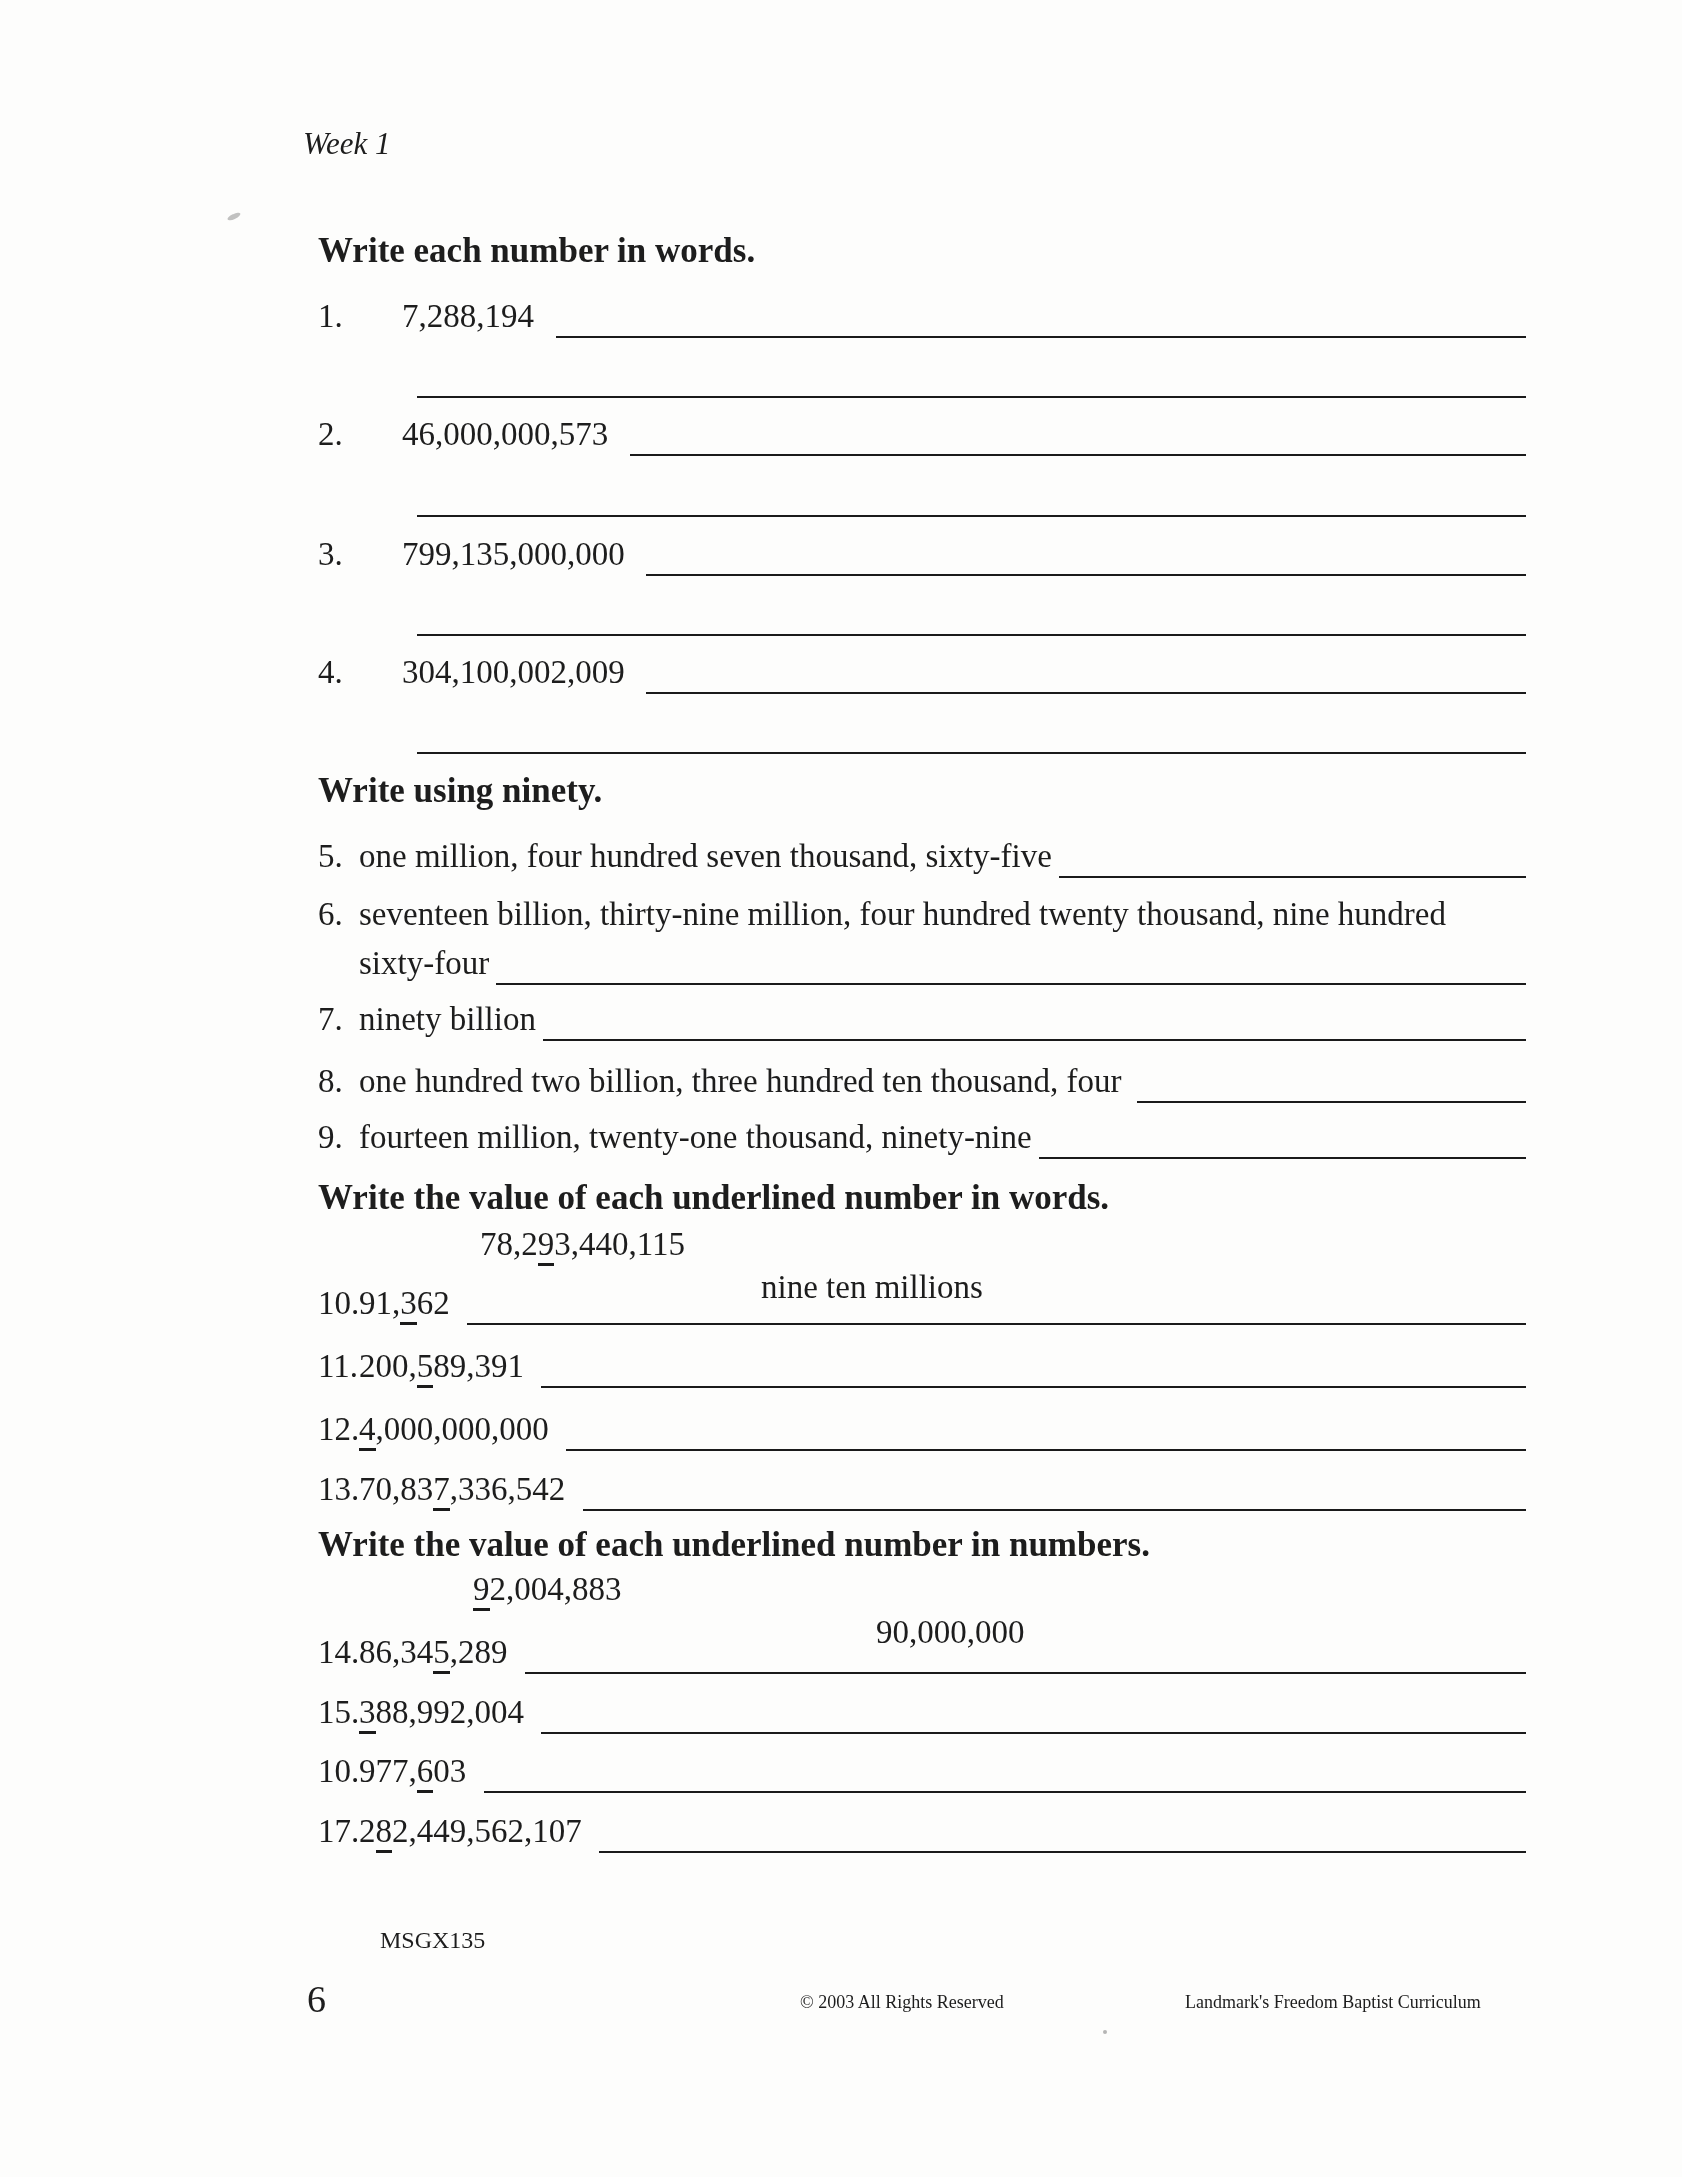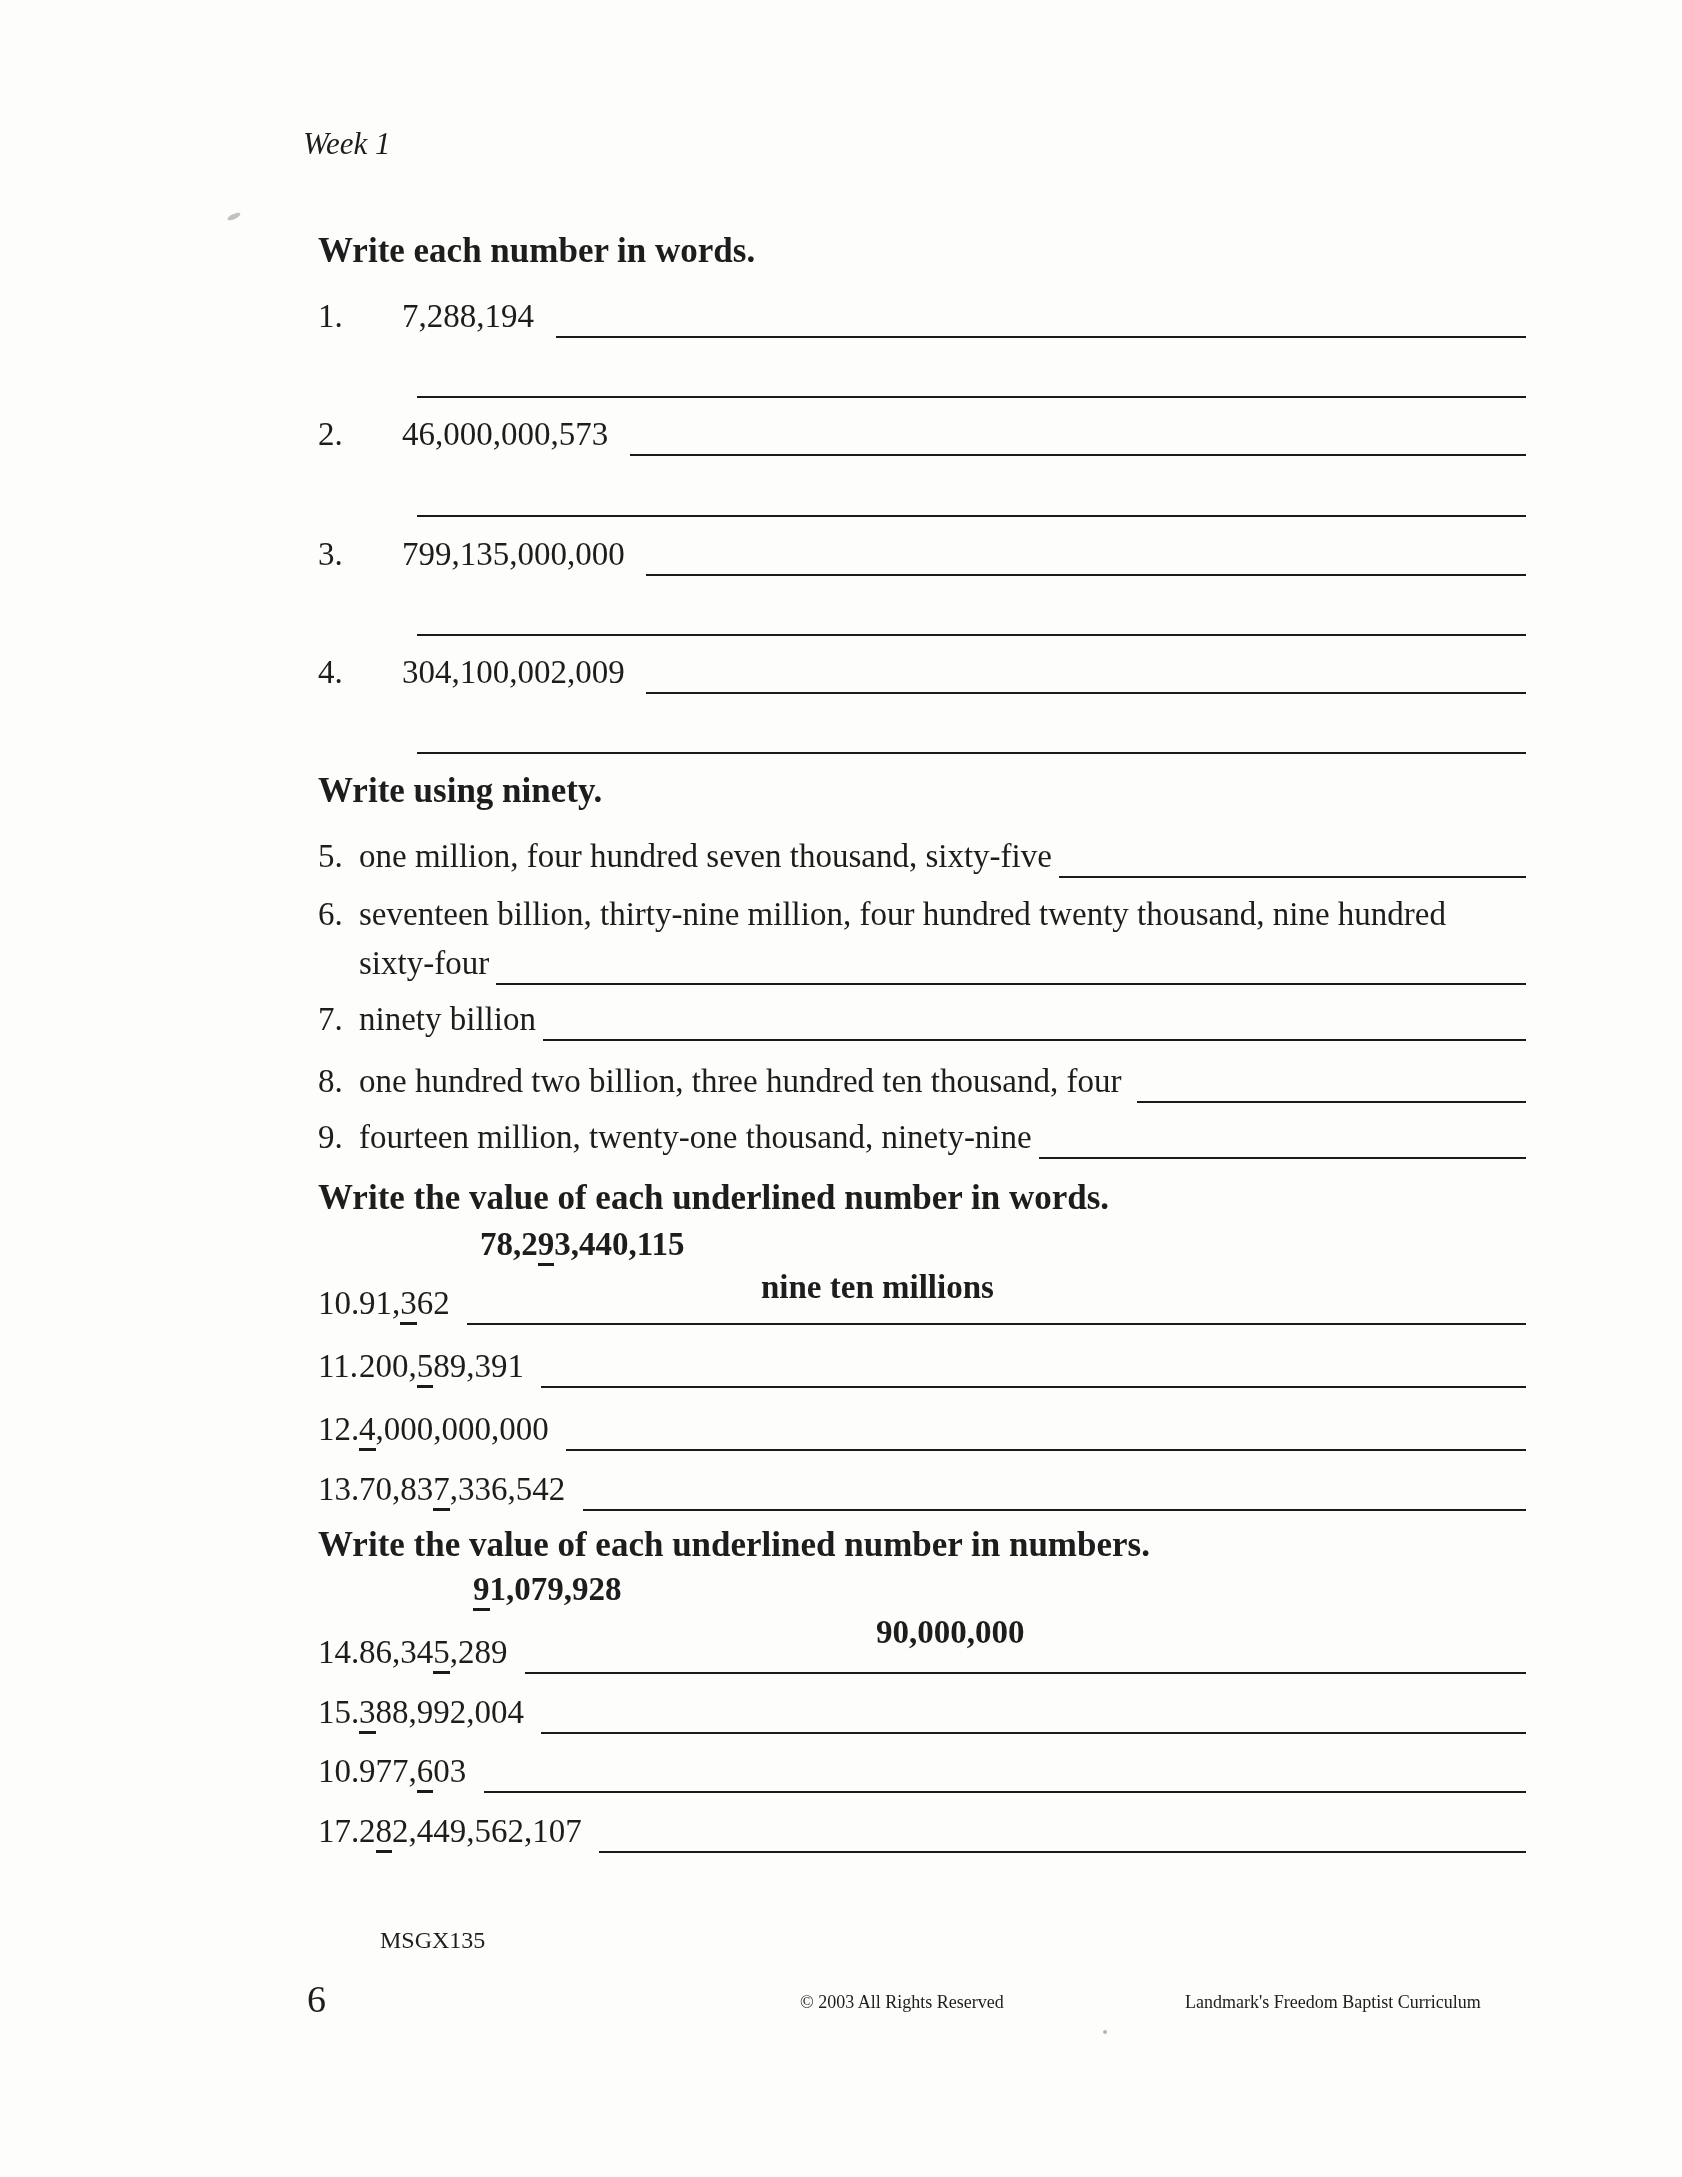--- a/index.html
+++ b/index.html
@@ -15,21 +15,21 @@
   .heading { position:absolute; left:318px; font-weight:700; font-size:35px; line-height:42px; white-space:nowrap; }
   .row { position:absolute; display:flex; align-items:flex-start; height:40px; line-height:40px; font-size:33px; white-space:nowrap; }
   .row .num { width:84px; flex:0 0 auto; }
   .row.narrow .num { width:41px; }
   .val { flex:0 0 auto;font-family:Liberation Serif, serif; }
   .fill { flex:1 1 auto; position:relative; align-self:stretch; }
   .fill::after { content:""; position:absolute; left:0; right:0; bottom:-1.7px; border-bottom:2.6px solid #1b1b1b; }
   .g25 { margin-left:21.6px; } .g8 { margin-left:7px; } .g18 { margin-left:15.6px; } .g20 { margin-left:17.3px; }
   .line2 { position:absolute; border-top:2.6px solid #1b1b1b; left:417px; width:1109px; height:0; }
   .u { border-bottom:3.5px solid #1b1b1b; padding-bottom:0.9px; }
-  .example { position:absolute; height:40px; line-height:40px; font-size:33px; font-weight:700; white-space:nowrap; }
+  .example { position:absolute; height:40px; line-height:40px; font-size:33px; font-weight:400; white-space:nowrap; }
   .ex-answer { position:absolute; top:0;margin-top:43px; }
   .footer-item { position:absolute; font-size:18px; line-height:33px; white-space:nowrap; }
   .speck1 { position:absolute; left:227px; top:214px; width:14px; height:5.2px; border-radius:50%;
             background:rgba(120,120,120,0.45); transform:rotate(-25deg); }
   .speck2 { position:absolute; left:1103px; top:2030px; width:4.3px; height:4.3px; border-radius:50%;
             background:rgba(110,110,110,0.5); }
 </style>
 </head>
 <body>
 
@@ -129,21 +129,21 @@
 
   <div class="row narrow" style="left:318px; top:1469px; width:1208px">
     <span class="num">13.</span>
     <span class="val"><span>70,83</span><span class="u">7</span><span>,336,542</span></span>
     <span class="fill g20"></span>
   </div>
 
   <div class="heading" style="top:1524px">Write the value of each underlined number in numbers.</div>
 
   <div class="example" style="left:473px; top:1569px; width:1053px">
-    <span><span></span><span class="u">9</span><span>1,079,928</span></span>
+    <span><span></span><span class="u">9</span><span>2,004,883</span></span>
     <span class="ex-answer" style="left:403px">90,000,000</span>
   </div>
 
   <div class="row narrow" style="left:318px; top:1632px; width:1208px">
     <span class="num">14.</span>
     <span class="val"><span>86,34</span><span class="u">5</span><span>,289</span></span>
     <span class="fill g20"></span>
   </div>
 
   <div class="row narrow" style="left:318px; top:1692px; width:1208px">

